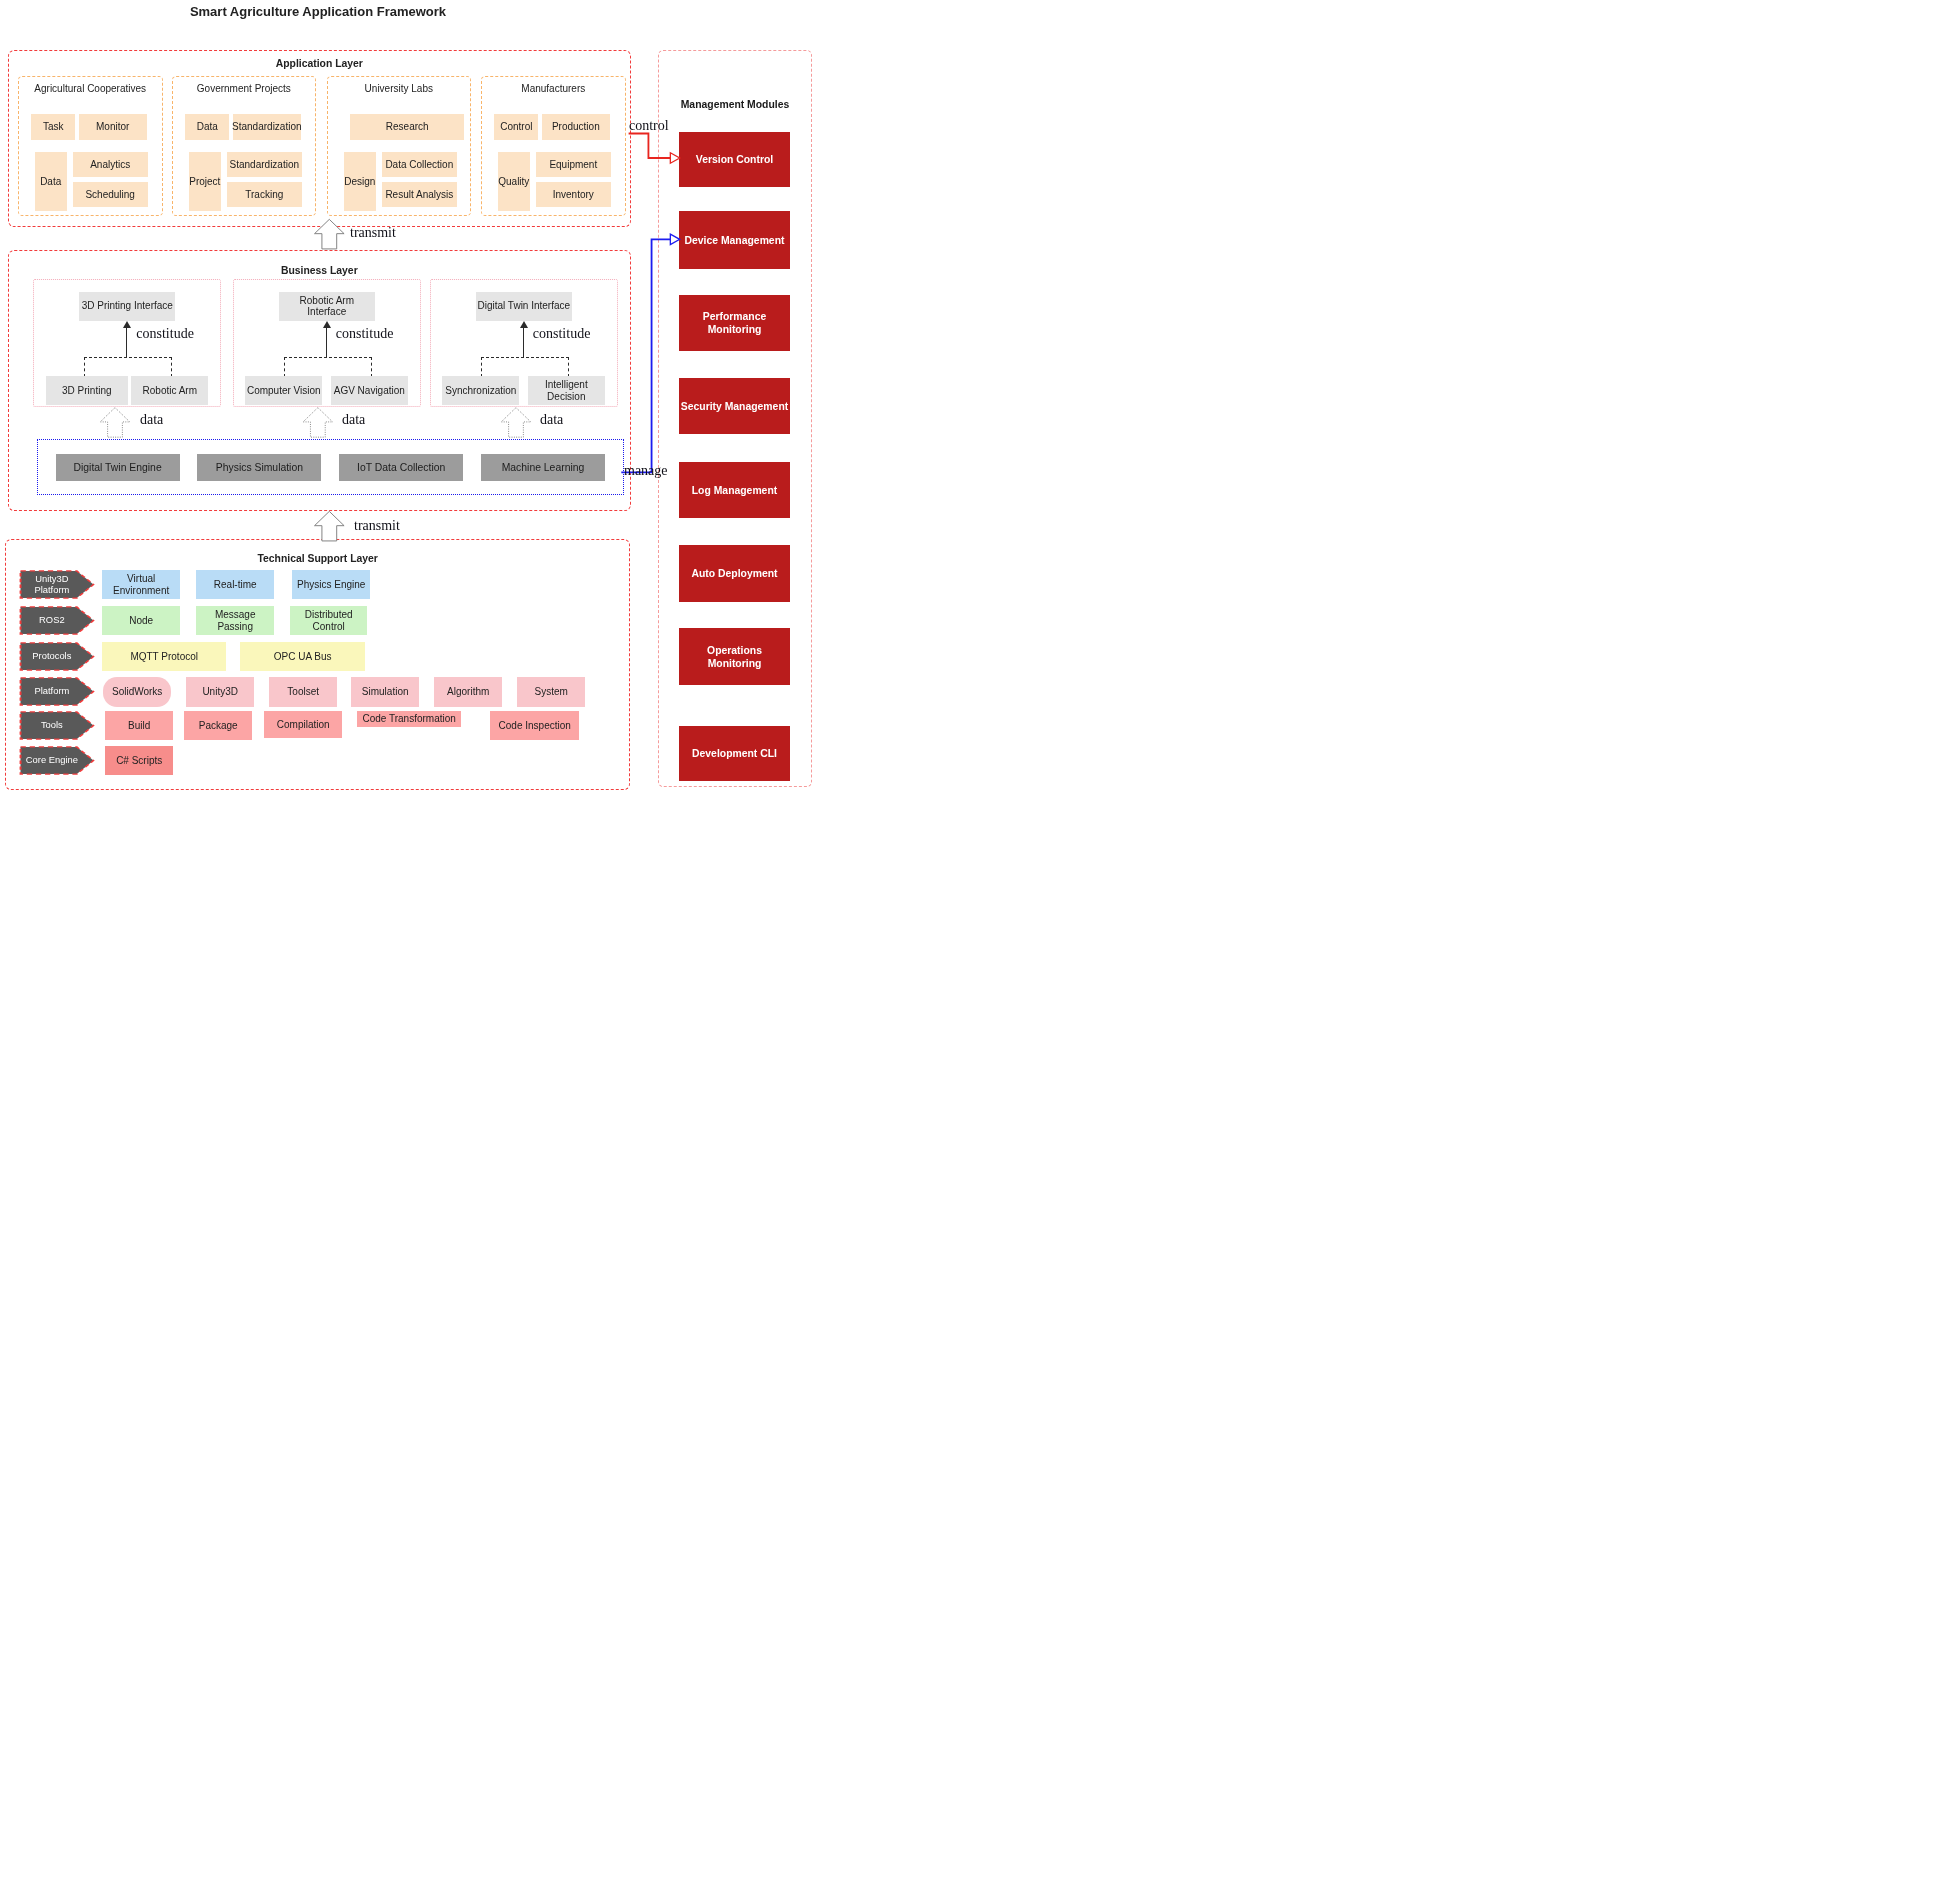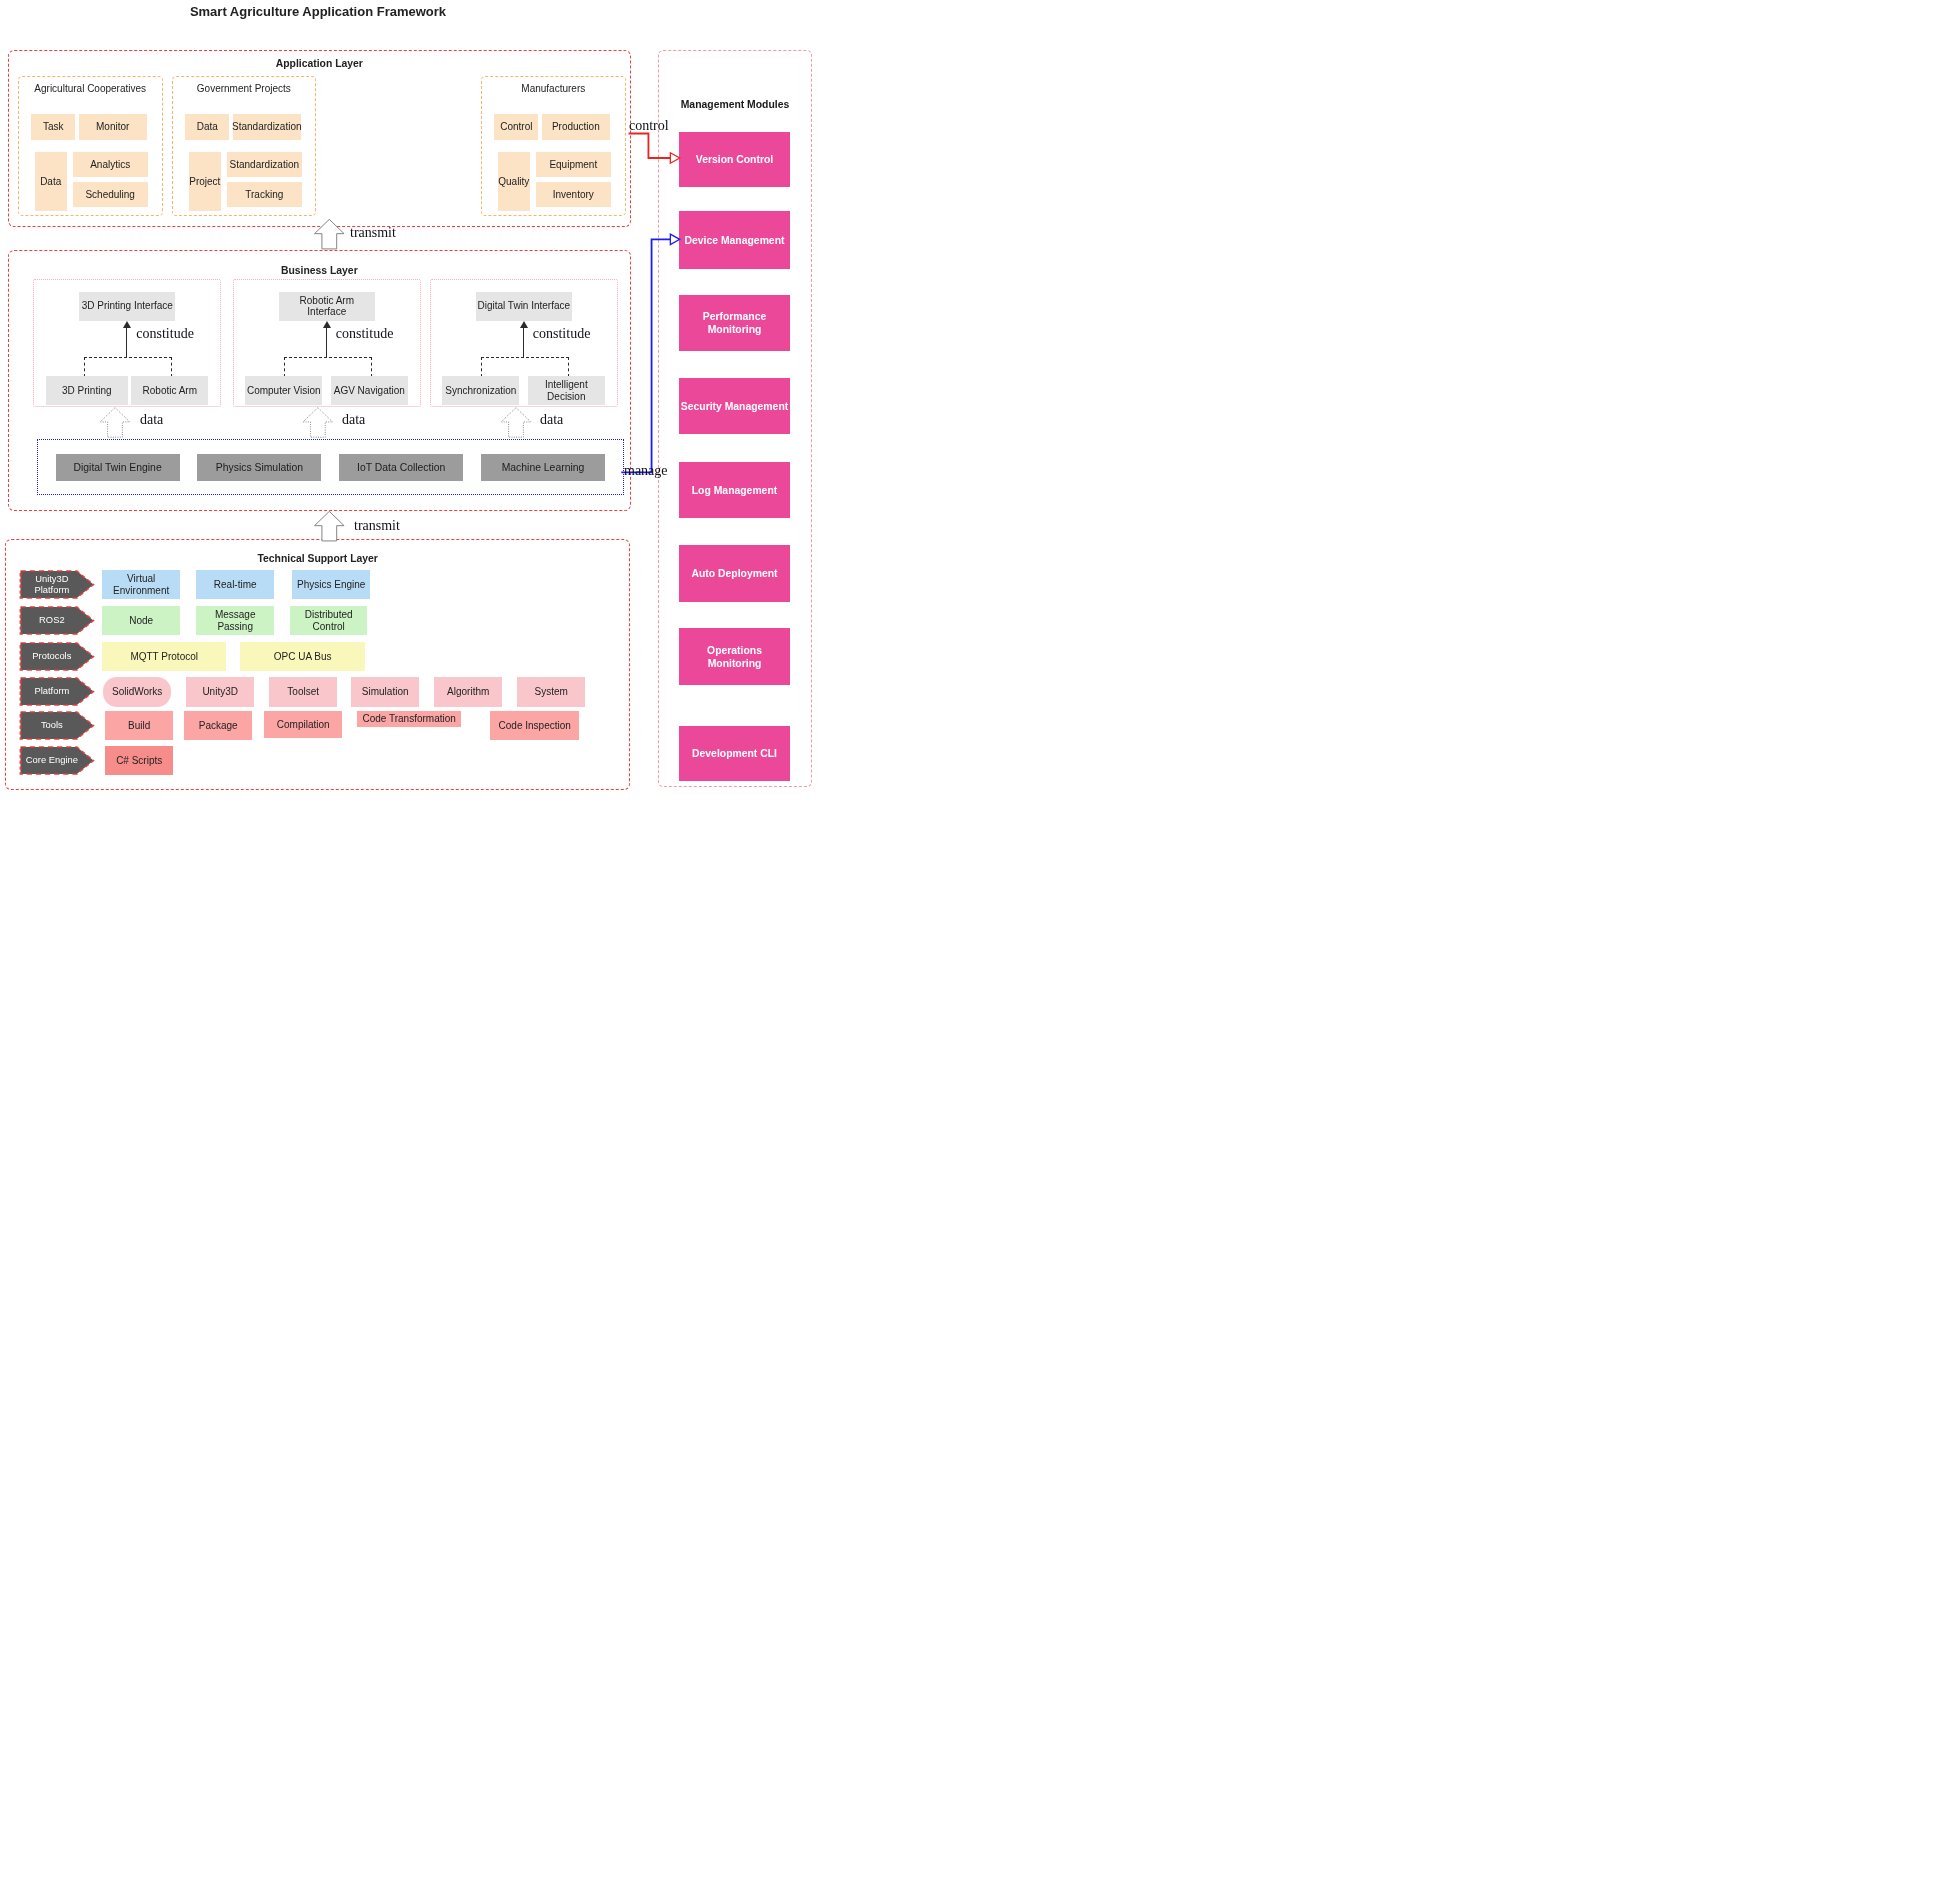--- a/index.html
+++ b/index.html
@@ -30,21 +30,21 @@
 
   .tag{width:76px;height:29px;}
   .tag svg{position:absolute;left:0;top:0;width:100%;height:100%;}
   .tag span{position:absolute;left:0;top:0;width:86%;height:100%;display:flex;align-items:center;justify-content:center;
             text-align:center;color:#fff;font-size:9.4px;line-height:1.1;}
   .trow-chip{font-size:10px;line-height:1.15;color:#222;}
   .c-blue{background:#b9dcf6;} .c-green{background:#ccf3c4;} .c-yellow{background:#faf7bb;}
   .c-pink{background:#f9c6cb;} .c-tool{background:#fca5a5;} .c-core{background:#f78d8b;}
 
   .mgmt-panel{border:1px dashed #f59b9b;border-radius:5.2px;background:#fff;}
-  .mgmt-btn{left:20px;width:111px;background:#ec4899;color:#fff;font-weight:bold;font-size:10.4px;line-height:1.25;}
+  .mgmt-btn{left:20px;width:111px;background:#b91c1c;color:#fff;font-weight:bold;font-size:10.4px;line-height:1.25;}
 
   svg.overlay{position:absolute;left:0;top:0;width:814px;height:790px;pointer-events:none;z-index:6;}
   .lbl{z-index:7;}
 </style>
 </head>
 <body>
 
 <div id="canvas">
 
   <div class="abs page-title">Smart Agriculture Application Framework</div>
@@ -63,20 +63,27 @@
 
     <div class="abs org" style="left:163px;top:25px;width:142px;height:138px;">
       <div class="abs org-title">Government Projects</div>
       <div class="abs chip center" style="left:12.5px;top:37px;width:44px;height:25.6px;">Data</div>
       <div class="abs chip center" style="left:60px;top:37px;width:68px;height:25.6px;">Standardization</div>
       <div class="abs chip center" style="left:16px;top:75px;width:32px;height:59px;">Project</div>
       <div class="abs chip center" style="left:54px;top:75px;width:75px;height:25px;">Standardization</div>
       <div class="abs chip center" style="left:54px;top:105px;width:75px;height:25px;">Tracking</div>
     </div>
 
+    <div class="abs org" style="left:318px;top:25px;width:142px;height:138px;">
+      <div class="abs org-title">University Labs</div>
+      <div class="abs chip center" style="left:22.4px;top:37px;width:114px;height:25.6px;">Research</div>
+      <div class="abs chip center" style="left:16px;top:75px;width:32px;height:59px;">Design</div>
+      <div class="abs chip center" style="left:54px;top:75px;width:75px;height:25px;">Data Collection</div>
+      <div class="abs chip center" style="left:54px;top:105px;width:75px;height:25px;">Result Analysis</div>
+    </div>
 
     <div class="abs org" style="left:472px;top:25px;width:143px;height:138px;">
       <div class="abs org-title">Manufacturers</div>
       <div class="abs chip center" style="left:12.5px;top:37px;width:44px;height:25.6px;">Control</div>
       <div class="abs chip center" style="left:60px;top:37px;width:68px;height:25.6px;">Production</div>
       <div class="abs chip center" style="left:16px;top:75px;width:32px;height:59px;">Quality</div>
       <div class="abs chip center" style="left:54px;top:75px;width:75px;height:25px;">Equipment</div>
       <div class="abs chip center" style="left:54px;top:105px;width:75px;height:25px;">Inventory</div>
     </div>
   </div>

